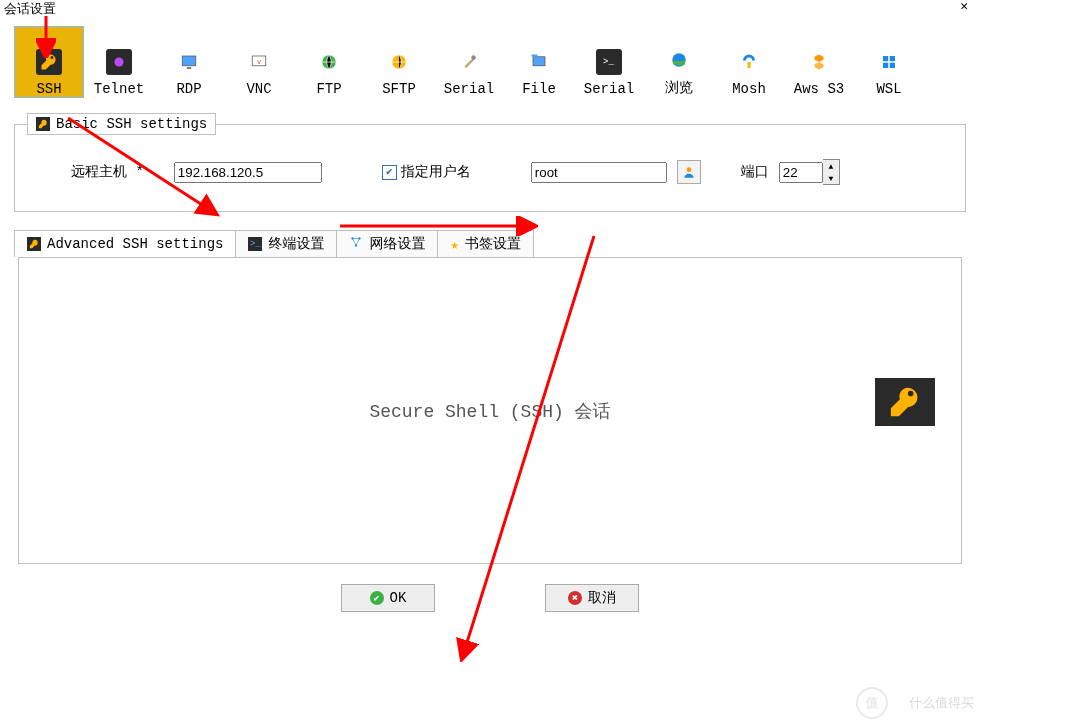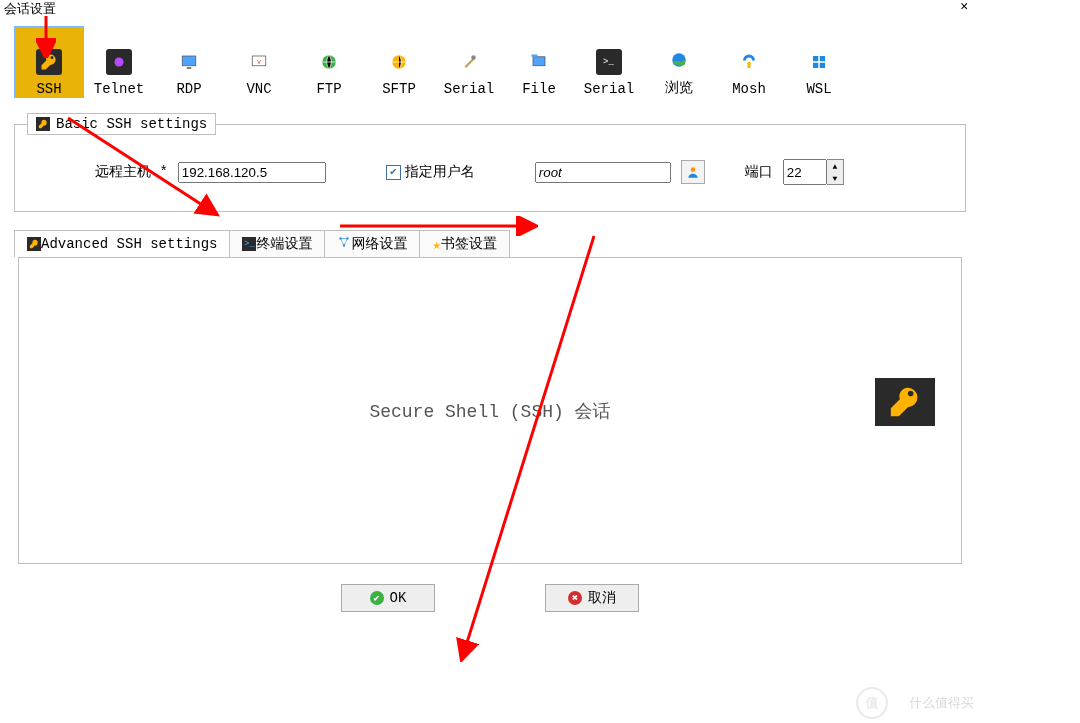--- a/index.html
+++ b/index.html
@@ -13,26 +13,26 @@
   .proto .ibox{width:26px;height:26px;display:flex;align-items:center;justify-content:center;border-radius:3px}
   .proto svg{width:18px;height:18px}
   .panel{border:1px solid #bfbfbf;margin:8px 14px 0 14px;position:relative;padding:34px 12px 26px 12px}
   .panel .legend{position:absolute;top:-12px;left:12px;background:#fff;border:1px solid #bfbfbf;padding:2px 8px;display:flex;align-items:center;gap:6px;font-family:"Courier New",monospace}
   .legend-ico{width:14px;height:14px;background:#2a2a2a;display:inline-flex;align-items:center;justify-content:center}
   .row{display:flex;align-items:center;gap:10px}
   .lbl{font-size:14px}
   .chk{display:inline-flex;align-items:center;gap:4px}
   .chkbox{width:13px;height:13px;border:1px solid #3a6ea5;display:inline-flex;align-items:center;justify-content:center;font-size:11px;color:#3a6ea5;line-height:1}
   .userbtn{width:22px;height:22px;border:1px solid #aaa;background:#f3f3f3;display:flex;align-items:center;justify-content:center}
-  .spin{position:relative;display:inline-flex;}
+  .spin{position:relative;display:inline-flex;align-items:center}
   .spin input{width:36px}
   .spinbtns{display:flex;flex-direction:column;border:1px solid #888;border-left:none;height:24px;width:16px}
   .spinbtns div{flex:1;background:#eee;font-size:8px;display:flex;align-items:center;justify-content:center}
   .tabs{display:flex;margin:18px 14px 0 14px}
-  .tab{border:1px solid #bfbfbf;border-bottom:none;padding:4px 12px;display:flex;align-items:center;background:#fafafa;margin-right:-1px;font-family:"Courier New",monospace;font-size:14px}
+  .tab{border:1px solid #bfbfbf;border-bottom:none;padding:4px 12px;display:flex;align-items:center;gap:6px;background:#fafafa;margin-right:-1px;font-family:"Courier New",monospace;font-size:14px}
   .tab.active{background:#fff;position:relative;z-index:2}
   .tabbody{border:1px solid #bfbfbf;margin:0 18px;height:305px;display:flex;align-items:center;justify-content:center;position:relative}
   .bigtxt{font-family:"Courier New",monospace;font-size:18px;color:#555}
   .keybox{position:absolute;right:26px;top:120px;width:60px;height:48px;background:#2a2a2a;display:flex;align-items:center;justify-content:center}
   .dlg-btns{display:flex;justify-content:center;gap:110px;margin-top:20px}
   .btn{width:92px;height:26px;border:1px solid #aaa;background:#eee;display:flex;align-items:center;justify-content:center;gap:6px;font-family:"Courier New",monospace}
   .circ{width:14px;height:14px;border-radius:50%;display:inline-flex;align-items:center;justify-content:center;font-size:10px;color:#fff}
   .watermark{position:absolute;right:6px;bottom:4px;opacity:.25;font-size:13px;color:#666;display:flex;align-items:center;gap:21px}
   .wmcirc{width:28px;height:28px;border:2px solid #aaa;border-radius:50%;display:flex;align-items:center;justify-content:center;font-weight:bold;color:#aaa}
   svg.arrow{position:absolute;pointer-events:none;z-index:5}
@@ -140,49 +140,58 @@
           <svg viewBox="0 0 24 24">
             <path fill="#1e88e5" d="M12 2a8 8 0 0 1 8 8h-4a4 4 0 0 0-8 0H4a8 8 0 0 1 8-8z"></path>
             <rect x="10" y="12" width="4" height="8" fill="#ffb300"></rect>
           </svg>
         </span>
       <span>Mosh</span>
     </div>
     <div class="proto">
       <span class="ibox">
           <svg viewBox="0 0 24 24">
+            <path fill="#ff9800" d="M12 2l6 3v4l-6 3-6-3V5z"></path>
+            <path fill="#ffb74d" d="M12 12l6 3v4l-6 3-6-3v-4z"></path>
+          </svg>
+        </span>
+      <span>Aws S3</span>
+    </div>
+    <div class="proto">
+      <span class="ibox">
+          <svg viewBox="0 0 24 24">
             <rect x="4" y="4" width="7" height="7" fill="#1e88e5"></rect>
             <rect x="13" y="4" width="7" height="7" fill="#1e88e5"></rect>
             <rect x="4" y="13" width="7" height="7" fill="#1e88e5"></rect>
             <rect x="13" y="13" width="7" height="7" fill="#1e88e5"></rect>
           </svg>
         </span>
       <span>WSL</span>
     </div>
   </div>
 
   <div class="panel">
     <div class="legend">
       <span class="legend-ico">
           <svg width="10" height="10" viewBox="0 0 24 24">
             <path fill="#ffb300" d="M14 2a6 6 0 0 0-5.65 8L2 16.35V22h5.65L14 15.65A6 6 0 1 0 14 2z"></path>
           </svg>
         </span>
       <span>Basic SSH settings</span>
     </div>
     <div class="row">
-      <span class="lbl" style="margin-left:68px">远程主机 *</span>
-      <input class="txt" style="width: 140px;" value="192.168.120.5">
+      <span class="lbl" style="margin-left:44px">远程主机 *</span>
+      <input class="txt" style="width: 140px; margin-left: 20px;" value="192.168.120.5">
       <span style="width:40px"></span>
       <span class="chk">
         <span class="chkbox">✔</span>
         <span>指定用户名</span>
       </span>
       <span style="width:40px"></span>
-      <input class="txt" style="width: 128px; font-style: italic;" value="root">
+      <input class="txt" style="width: 128px;" value="root">
       <span class="userbtn">
         <svg width="14" height="14" viewBox="0 0 24 24">
             <circle cx="12" cy="8" r="4" fill="#ff9800"></circle>
             <path fill="#1e88e5" d="M4 22c0-4 4-7 8-7s8 3 8 7z"></path>
           </svg>
       </span>
       <span style="width:20px"></span>
       <span class="lbl">端口</span>
       <span class="spin">
         <input class="txt" value="22" style="">

